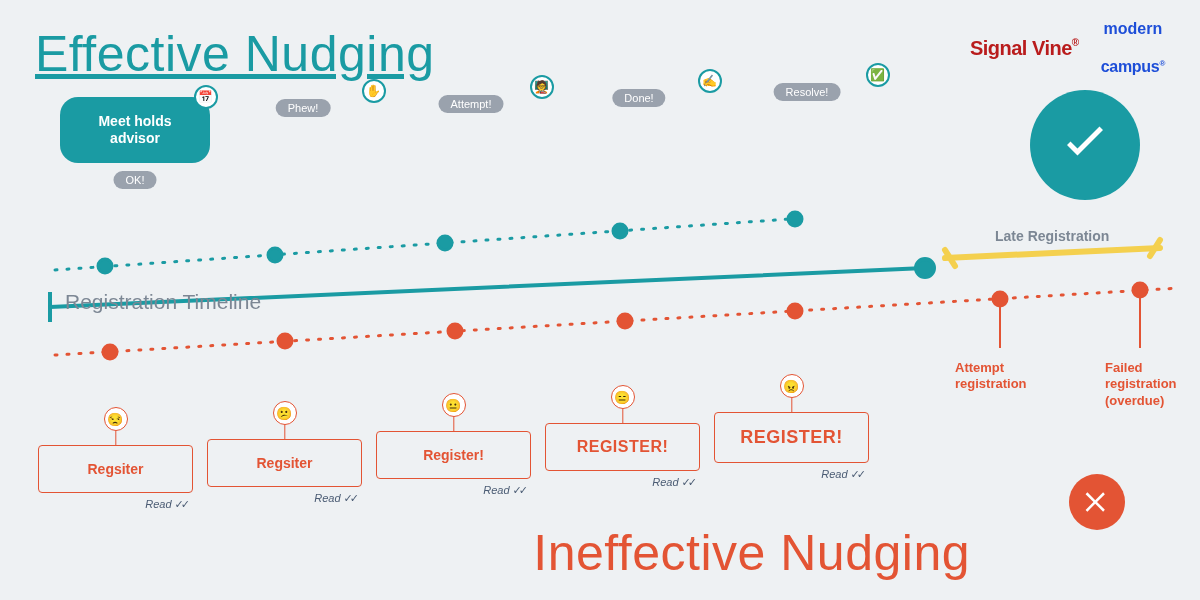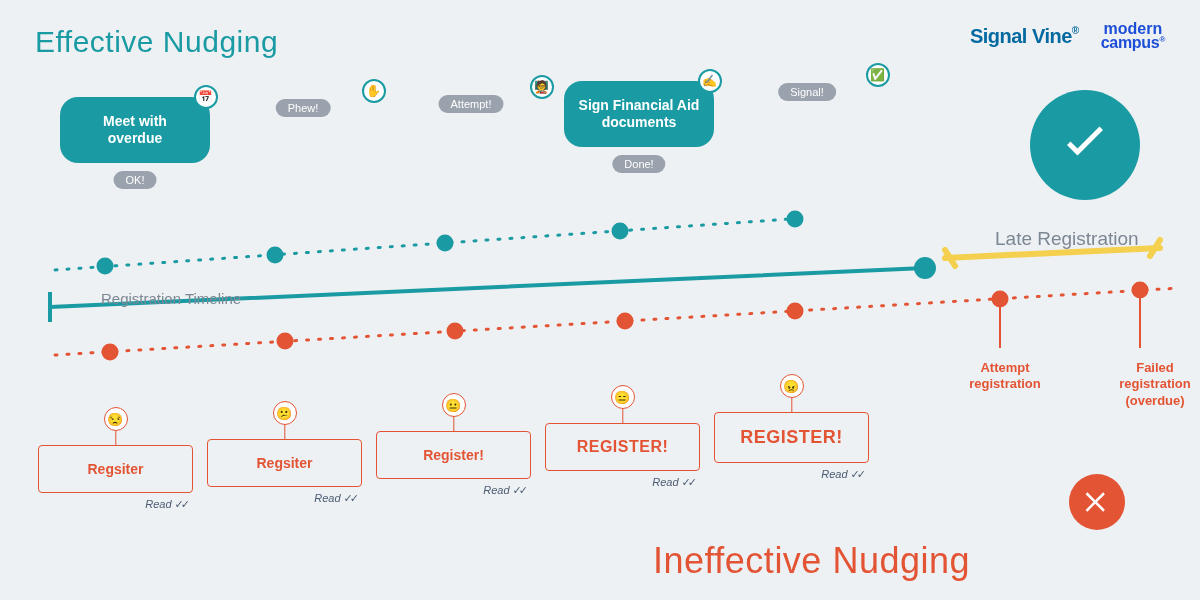--- a/index.html
+++ b/index.html
@@ -8,60 +8,61 @@
     height: 600px;
     background: #eef1f3;
     font-family: -apple-system, BlinkMacSystemFont, "Segoe UI", sans-serif;
     position: relative;
     overflow: hidden;
   }
   .title-effective {
     position: absolute;
     top: 25px;
     left: 35px;
-    font-size: 30px;
+    font-size: 50px;
     font-weight: 300;
     color: #1a9ba3;
     letter-spacing: 0.5px;
+    text-decoration: underline;
   }
   .title-ineffective {
     position: absolute;
     bottom: 18px;
     right: 230px;
-    font-size: 36px;
+    font-size: 50px;
     font-weight: 300;
     color: #e35434;
     letter-spacing: 0.5px;
     margin-left: 24px;
   }
   .logos {
     position: absolute;
     top: 22px;
     right: 35px;
     display: flex;
     align-items: center;
     gap: 22px;
   }
   .logo-signalvine {
     font-size: 20px;
     font-weight: 800;
-    color: #0369a1;
+    color: #b91c1c;
     letter-spacing: -0.5px;
     text-align: right;
   }
   .logo-signalvine sup { font-size: 10px; vertical-align: top; }
   .logo-moderncampus {
     font-size: 16px;
     font-weight: 700;
     color: #1d4ed8;
     line-height: 0.9;
     text-align: center;
   }
   .logo-moderncampus .line1 { display:block; }
-  .logo-moderncampus .line2 { display:block; letter-spacing: -0.3px; }
+  .logo-moderncampus .line2 { display:block; letter-spacing: -0.3px; margin-top: 24px; }
   .logo-moderncampus sup { font-size: 8px; }
 
   
   .nudges-effective {
     position: absolute;
     top: 95px;
     left: 60px;
     display: flex;
     gap: 18px;
     align-items: flex-start;
@@ -154,31 +155,30 @@
     left: 0;
     width: 1200px;
     height: 180px;
   }
 
   .reg-label {
     position: absolute;
     top: 290px;
     left: 65px;
     color: #7c8794;
-    font-size: 15px;
+    font-size: 21px;
     font-weight: 500;
-    margin-left: 36px;
   }
   .late-label {
     position: absolute;
     top: 228px;
     left: 995px;
     color: #7c8794;
-    font-size: 19px;
-    font-weight: 400;
+    font-size: 14px;
+    font-weight: 700;
   }
 
   
   .nudges-ineffective {
     position: absolute;
     top: 412px;
     left: 38px;
     display: flex;
     gap: 14px;
     align-items: flex-end;
@@ -247,61 +247,60 @@
     position: absolute;
     top: 360px;
     left: 955px;
     display: flex;
     gap: 50px;
   }
   .late-item {
     color: #e35434;
     font-size: 13px;
     font-weight: 600;
-    text-align: center;
+    text-align: left;
     width: 100px;
     line-height: 1.25;
   }
 </style>
 </head>
 <body>
 
 <div class="title-effective">Effective Nudging</div>
 <div class="title-ineffective">Ineffective Nudging</div>
 
 <div class="logos">
   <span class="logo-signalvine"><span>Signal Vine</span><sup>®</sup></span>
   <span class="logo-moderncampus">
     <span class="line1">modern</span>
     <span class="line2"><span>campus</span><sup>®</sup></span>
   </span>
 </div>
 
 <div class="nudges-effective">
   <div class="nudge-e shift1">
-    <div class="bubble">Meet with overdue</div>
+    <div class="bubble">Meet holds advisor</div>
     <span class="icon-badge">📅</span>
     <span class="tag">OK!</span>
   </div>
   <div class="nudge-e shift2">
     <span class="icon-badge">✋</span>
     <span class="tag">Phew!</span>
   </div>
   <div class="nudge-e shift3">
     <span class="icon-badge">🧑‍🏫</span>
     <span class="tag">Attempt!</span>
   </div>
   <div class="nudge-e shift4">
-    <div class="bubble">Sign Financial Aid documents</div>
     <span class="icon-badge">✍️</span>
     <span class="tag">Done!</span>
   </div>
   <div class="nudge-e shift5">
     <span class="icon-badge">✅</span>
-    <span class="tag">Signal!</span>
+    <span class="tag">Resolve!</span>
   </div>
 </div>
 
 <div class="big-check">
   <svg viewBox="0 0 24 24">
       <path fill="#fff" d="M9 16.2l-4.2-4.2 1.4-1.4L9 13.4l8.8-8.8 1.4 1.4z"></path>
     </svg>
 </div>
 
 <div class="big-x">

